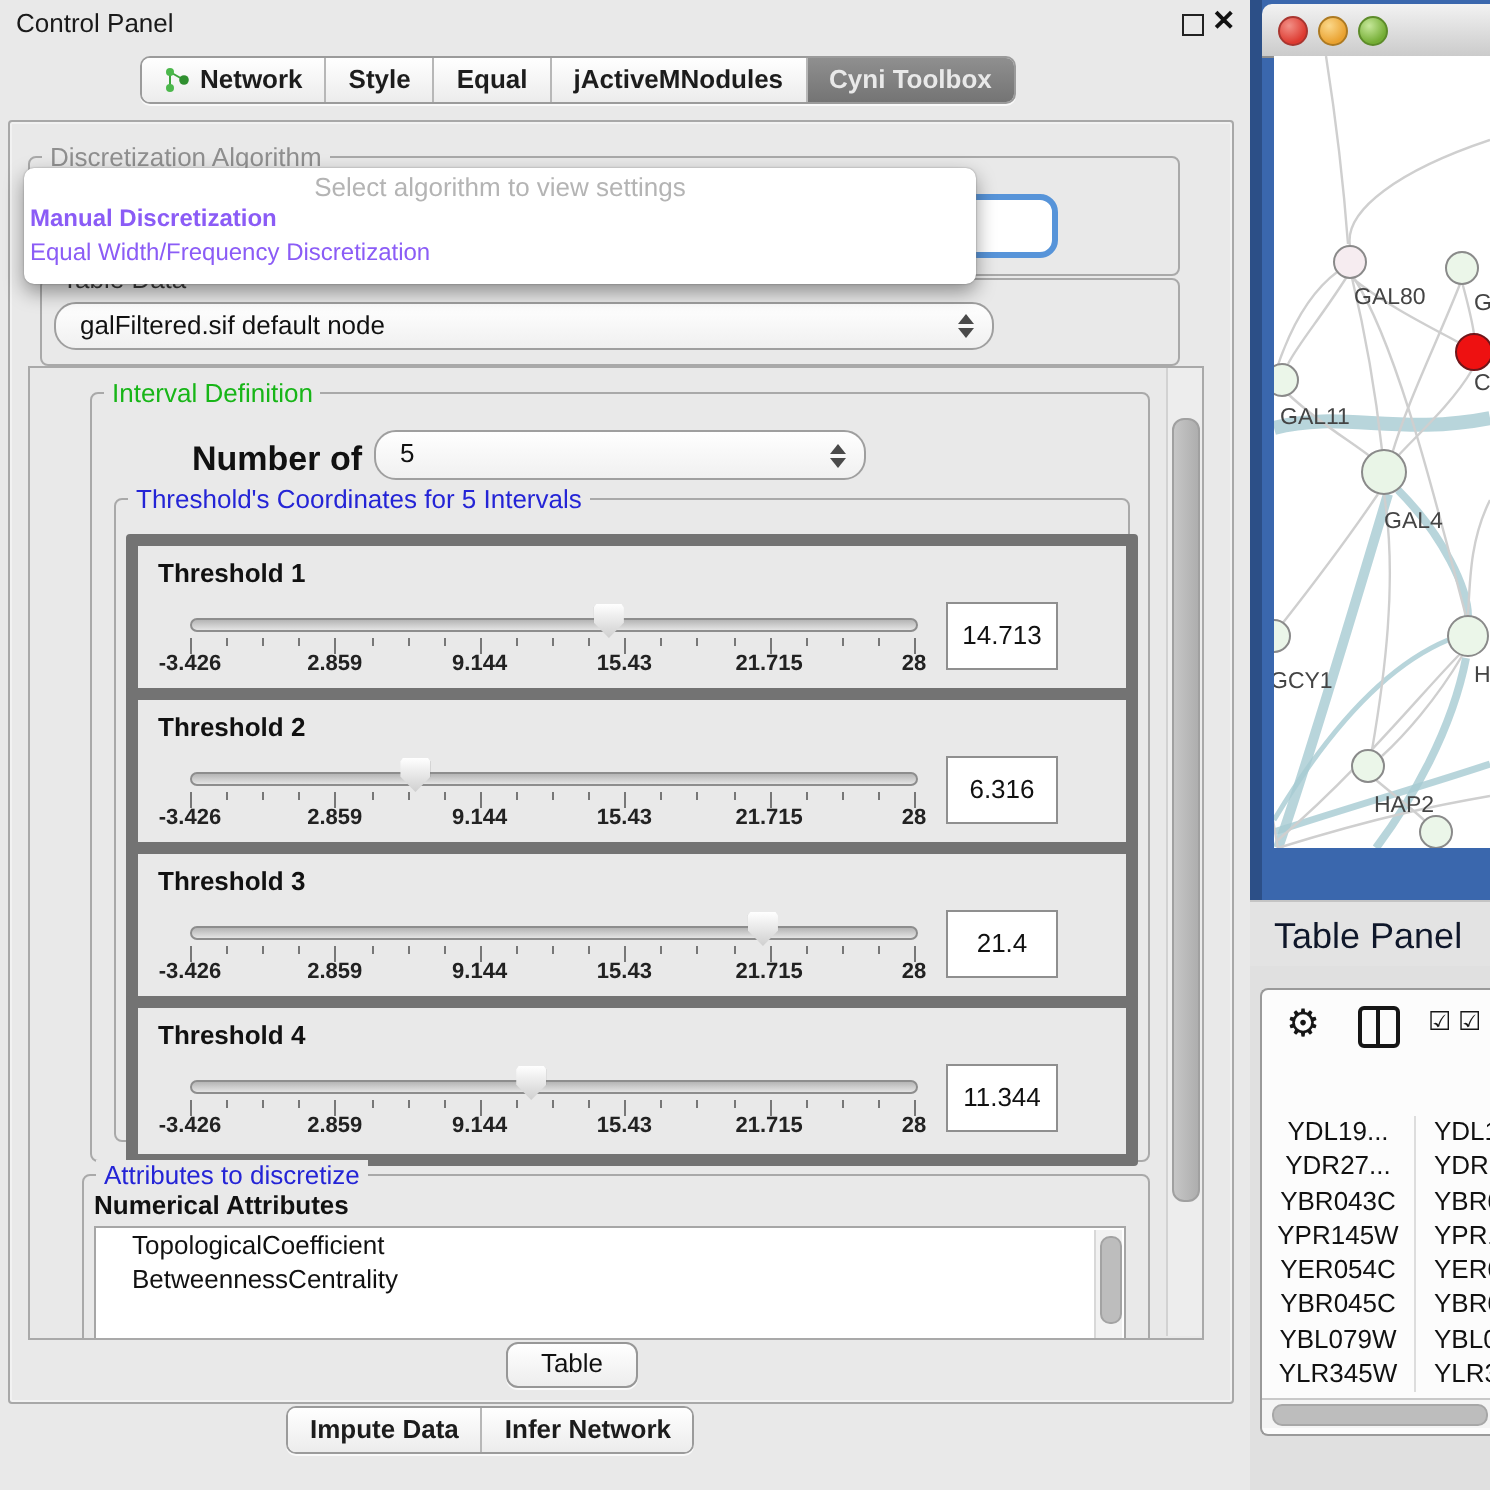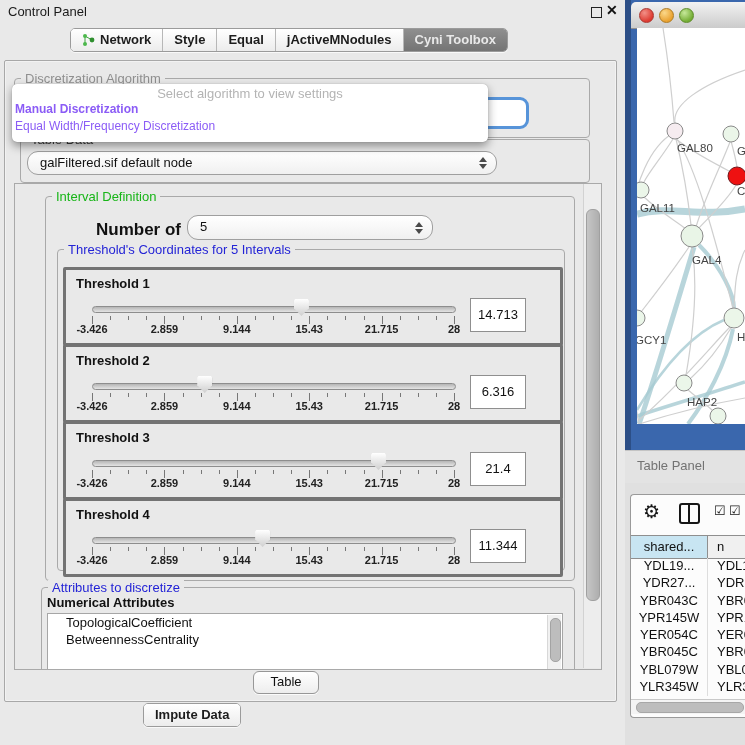--- a/index.html
+++ b/index.html
@@ -41,21 +41,21 @@
   
   #viewport{left:14px;top:183px;width:586px;height:485px;border:1px solid #a9a9a9;background:#e9e9e9;overflow:hidden;}
   #vp-sb{left:568px;top:0;width:17px;height:484px;background:#ededed;border-left:1px solid #d2d2d2;}
   #vp-thumb{left:2px;top:25px;width:12px;height:390px;border-radius:6px;background:linear-gradient(90deg,#c6c6c6,#aeaeae);border:1px solid #a0a0a0;}
   #int-group{left:30px;top:12px;width:528px;height:383px;}
   #int-group > .gtitle{color:#17b517;}
   #noi-label{left:20px;top:36px;width:146px;text-align:right;font-size:17px;font-weight:bold;color:#111;}
   #noi-spinner{left:172px;top:31px;width:244px;height:23px;}
   #thr-group{left:42px;top:65px;width:506px;height:320px;}
   #thr-group > .gtitle{color:#2424d6;}
-  .thr-panel{position:absolute;left:48px;width:494px;height:73px;border:3px solid #737373;border-radius:2px;background:#e9e9e9;}
+  .thr-panel{position:absolute;left:48px;width:494px;height:73px;border:6px solid #737373;border-radius:2px;background:#e9e9e9;}
   .thr-label{position:absolute;left:10px;top:6px;font-size:13px;font-weight:bold;color:#111;}
   .track{position:absolute;left:26px;top:36px;width:362px;height:5px;border:1px solid #8d8d8d;border-radius:4px;background:linear-gradient(#b5b5b5,#e4e4e4);}
   .thumb{position:absolute;top:29px;width:15px;height:17px;background:linear-gradient(#ffffff,#cfcfcf);clip-path:polygon(8% 0,92% 0,100% 10%,100% 55%,50% 100%,0 55%,0 10%);filter:drop-shadow(0 0 1px #777);}
   .tick{position:absolute;width:1px;background:#777;}
   .tlabel{position:absolute;top:53px;width:60px;text-align:center;font-size:11px;font-weight:bold;color:#222;}
   .vbox{position:absolute;left:404px;top:28px;width:54px;height:32px;background:#fff;border:1px solid #8f8f8f;font-size:13px;color:#111;text-align:center;line-height:32px;}
   #attr-group{left:26px;top:403px;width:532px;height:150px;}
   #attr-group > .gtitle{color:#2424d6;}
   #attr-label{left:32px;top:411px;font-size:13px;font-weight:bold;color:#111;}
   #attr-list{left:32px;top:429px;width:514px;height:90px;background:#fff;border:1px solid #a6a6a6;overflow:hidden;}
@@ -67,21 +67,21 @@
   #right-bg{left:625px;top:0;width:120px;height:745px;background:#e0e0e0;}
   #net-frame{left:625px;top:0;width:120px;height:450px;background:#3a67ad;}
   #net-frame .edge-shade{position:absolute;left:0;top:0;width:6px;height:100%;background:#2c4f87;}
   #net-titlebar{left:631px;top:2px;width:114px;height:26px;background:linear-gradient(#f2f2f2,#cbcbcb);border-bottom:1px solid #8f8f8f;border-top-left-radius:5px;}
   .tl{position:absolute;top:6px;width:13px;height:13px;border-radius:50%;}
   #tl-red{left:8px;background:radial-gradient(circle at 35% 30%,#f29087,#dd3a30 70%);border:1px solid #a93630;}
   #tl-yellow{left:28px;background:radial-gradient(circle at 35% 30%,#fbd88a,#e9a12f 70%);border:1px solid #ad7a22;}
   #tl-green{left:48px;background:radial-gradient(circle at 35% 30%,#c6e89a,#74ad34 70%);border:1px solid #5d8c2a;}
   #net-canvas{left:637px;top:28px;width:108px;height:396px;background:#fff;overflow:hidden;}
   #tp-bar{left:625px;top:450px;width:120px;height:32px;background:#e3e3e3;border-top:1px solid #c4c4c4;}
-  #tp-title{left:637px;top:458px;font-size:13px;color:#737373;}
+  #tp-title{left:637px;top:458px;font-size:18px;color:#0f172a;}
   #tbl-win{left:630px;top:494px;width:115px;height:222px;background:#fcfcfc;border:1px solid #9a9a9a;border-radius:4px 0 0 4px;border-right:none;}
   #gear-ico{left:643px;top:500px;font-size:19px;color:#161616;}
   #split-ico{left:679px;top:503px;width:17px;height:17px;border:2px solid #161616;border-radius:3px;}
   #split-ico::after{content:"";position:absolute;left:7px;top:0;width:2px;height:100%;background:#161616;}
   .chk{font-size:13px;color:#161616;}
   #chk1{left:714px;top:503px;}
   #chk2{left:729px;top:503px;}
   #tbl-header{left:631px;top:535px;width:114px;height:22px;border-top:1px solid #8f8f8f;border-bottom:1px solid #8f8f8f;background:#f0f0f0;overflow:hidden;}
   #hd1{position:absolute;left:0;top:0;width:76px;height:22px;background:#c8e5f2;border-right:1px solid #8f8f8f;font-size:13px;color:#111;text-align:center;line-height:21px;}
   #hd2{position:absolute;left:86px;top:0;font-size:13px;color:#111;line-height:21px;}
@@ -321,20 +321,23 @@
       <div id="vp-sb" class="abs">
         <div id="vp-thumb" class="abs"></div>
       </div>
     </div>
 
     <div id="apply-btn" class="abs">Table</div>
 
     <div id="bottom-tabs" class="abs seg">
         <span class="sg">
           <span>Impute Data</span>
+        </span>
+        <span class="sg">
+          <span>Infer Network</span>
         </span>
       </div>
   </div>
 
   <div id="right-bg" class="abs"></div>
 
   <div id="net-frame" class="abs">
     <div class="edge-shade"></div>
   </div>
   <div id="net-titlebar" class="abs">
@@ -390,24 +393,20 @@
 
   <div id="tp-bar" class="abs"></div>
   <div id="tp-title" class="abs">Table Panel</div>
 
   <div id="tbl-win" class="abs"></div>
   <div id="gear-ico" class="abs">⚙</div>
   <div id="split-ico" class="abs"></div>
   <div id="chk1" class="abs chk">☑</div>
   <div id="chk2" class="abs chk">☑</div>
 
-  <div id="tbl-header" class="abs">
-    <div id="hd1">shared...</div>
-    <div id="hd2">n</div>
-  </div>
   <div id="tbl-rows" class="abs">
       <div class="trow">
         <span class="c1">YDL19...</span>
         <span class="c2">YDL1</span>
       </div>
       <div class="trow">
         <span class="c1">YDR27...</span>
         <span class="c2">YDR2</span>
       </div>
       <div class="trow">

